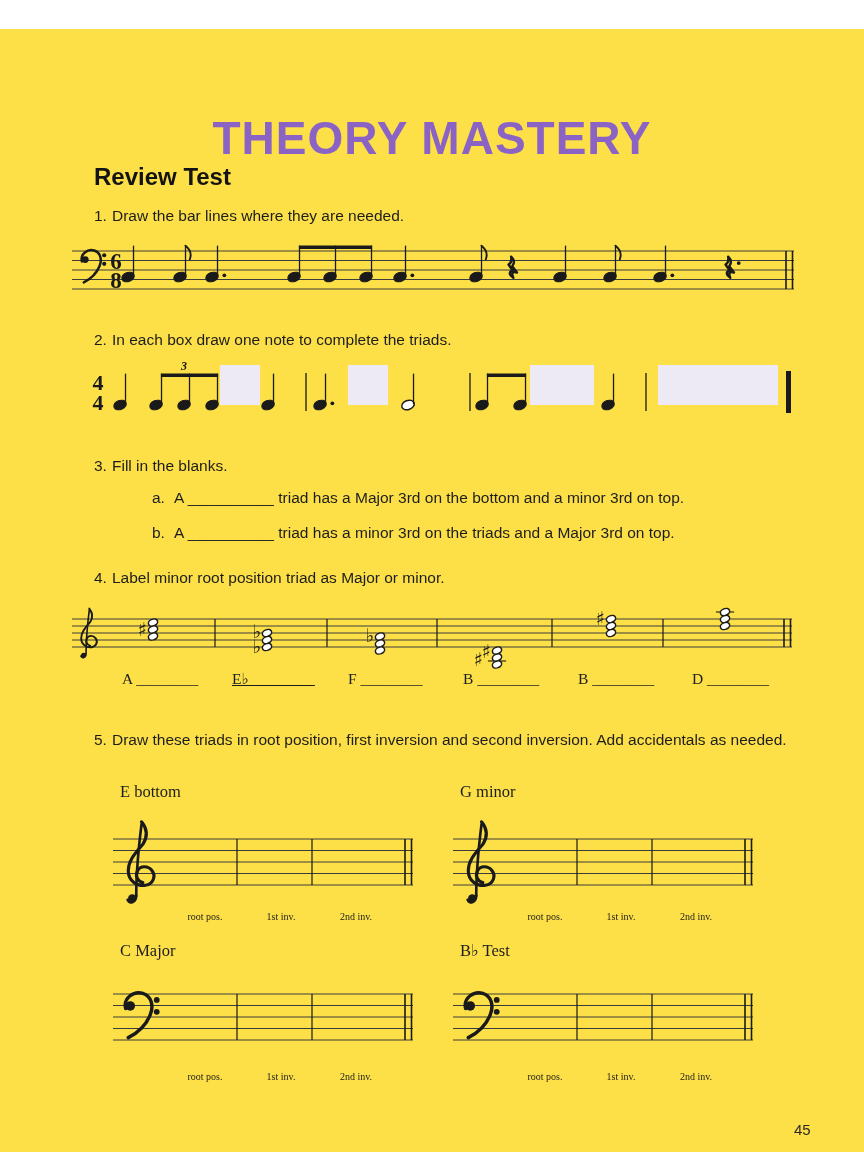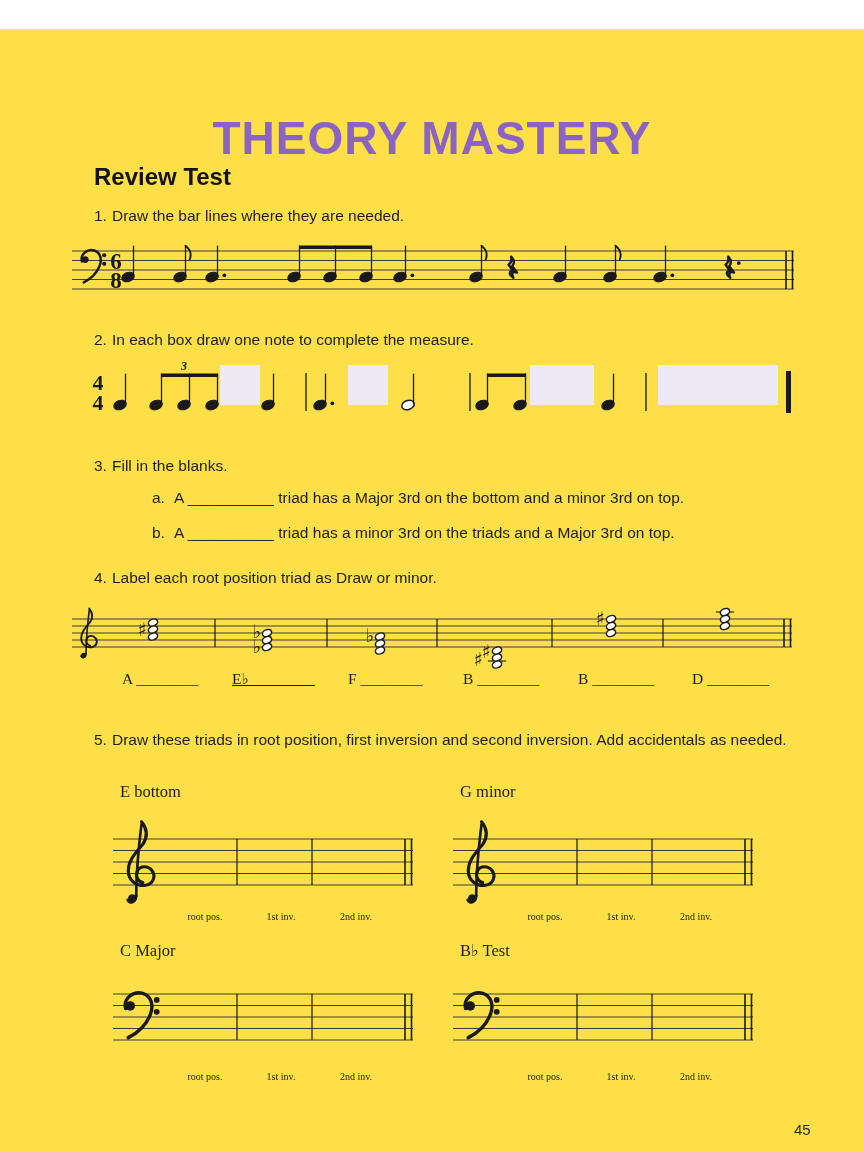--- a/index.html
+++ b/index.html
@@ -95,21 +95,21 @@
         <circle cx="600.35" cy="34.29" r="1.9" fill="#1a1a1a"></circle>
         <g transform="translate(653,15.7) scale(1.0555555555555556)" fill="none" stroke="#1a1a1a" stroke-width="2.3" stroke-linejoin="round" stroke-linecap="round">
           <path d="M3,0 C6,3 6.5,6 4,9 L8.5,15 C4.5,13.5 3,15.5 5,20 C1,17.5 0.5,14 4.5,13 L0.5,7.5 C3,6 3.5,3 3,0"></path>
           <circle cx="13" cy="6" r="1.7999999999999998" fill="#1a1a1a" stroke="none"></circle>
         </g>
       </svg>
     </div>
 
   <div class="q" style="top:300px">
     <span class="qnum">2.</span>
-    <span class="qtext">In each box draw one note to complete the measure.</span>
+    <span class="qtext">In each box draw one note to complete the triads.</span>
   </div>
   <div class="notation" style="left:80px;top:332px">
       <svg width="722" height="64" viewBox="0 0 722 64">
         <text x="18" y="29" font-size="22" font-family="'Liberation Serif',serif" font-weight="bold" text-anchor="middle" fill="#1a1a1a" font-style="normal">4</text>
         <text x="18" y="49" font-size="22" font-family="'Liberation Serif',serif" font-weight="bold" text-anchor="middle" fill="#1a1a1a" font-style="normal">4</text>
         <ellipse cx="40" cy="44" rx="6.460000000000001" ry="4.56" transform="rotate(-21 40 44)" fill="#1a1a1a" stroke="#1a1a1a" stroke-width="1"></ellipse>
         <line x1="45.51" y1="43" x2="45.51" y2="12.650000000000002" stroke="#1a1a1a" stroke-width="1.3"></line>
         <ellipse cx="76" cy="44" rx="6.460000000000001" ry="4.56" transform="rotate(-21 76 44)" fill="#1a1a1a" stroke="#1a1a1a" stroke-width="1"></ellipse>
         <line x1="81.51" y1="43" x2="81.51" y2="12.650000000000002" stroke="#1a1a1a" stroke-width="1.3"></line>
         <ellipse cx="104" cy="44" rx="6.460000000000001" ry="4.56" transform="rotate(-21 104 44)" fill="#1a1a1a" stroke="#1a1a1a" stroke-width="1"></ellipse>
@@ -151,21 +151,21 @@
     <span class="qnum">a.</span>
     <span class="qtext">A __________ triad has a Major 3rd on the bottom and a minor 3rd on top.</span>
   </div>
   <div class="q sub" style="top:493px">
     <span class="qnum">b.</span>
     <span class="qtext">A __________ triad has a minor 3rd on the triads and a Major 3rd on top.</span>
   </div>
 
   <div class="q" style="top:538px">
     <span class="qnum">4.</span>
-    <span class="qtext">Label each root position triad as Draw or minor.</span>
+    <span class="qtext">Label minor root position triad as Major or minor.</span>
   </div>
   <div class="notation" style="left:72px;top:578px">
       <svg width="720" height="92" viewBox="0 0 720 92">
         <line x1="0" y1="12" x2="720" y2="12" stroke="#3c3c3c" stroke-width="1"></line>
         <line x1="0" y1="19" x2="720" y2="19" stroke="#3c3c3c" stroke-width="1"></line>
         <line x1="0" y1="26" x2="720" y2="26" stroke="#3c3c3c" stroke-width="1"></line>
         <line x1="0" y1="33" x2="720" y2="33" stroke="#3c3c3c" stroke-width="1"></line>
         <line x1="0" y1="40" x2="720" y2="40" stroke="#3c3c3c" stroke-width="1"></line>
         <line x1="143" y1="12" x2="143" y2="40" stroke="#1a1a1a" stroke-width="1.2"></line>
         <line x1="255" y1="12" x2="255" y2="40" stroke="#1a1a1a" stroke-width="1.2"></line>

